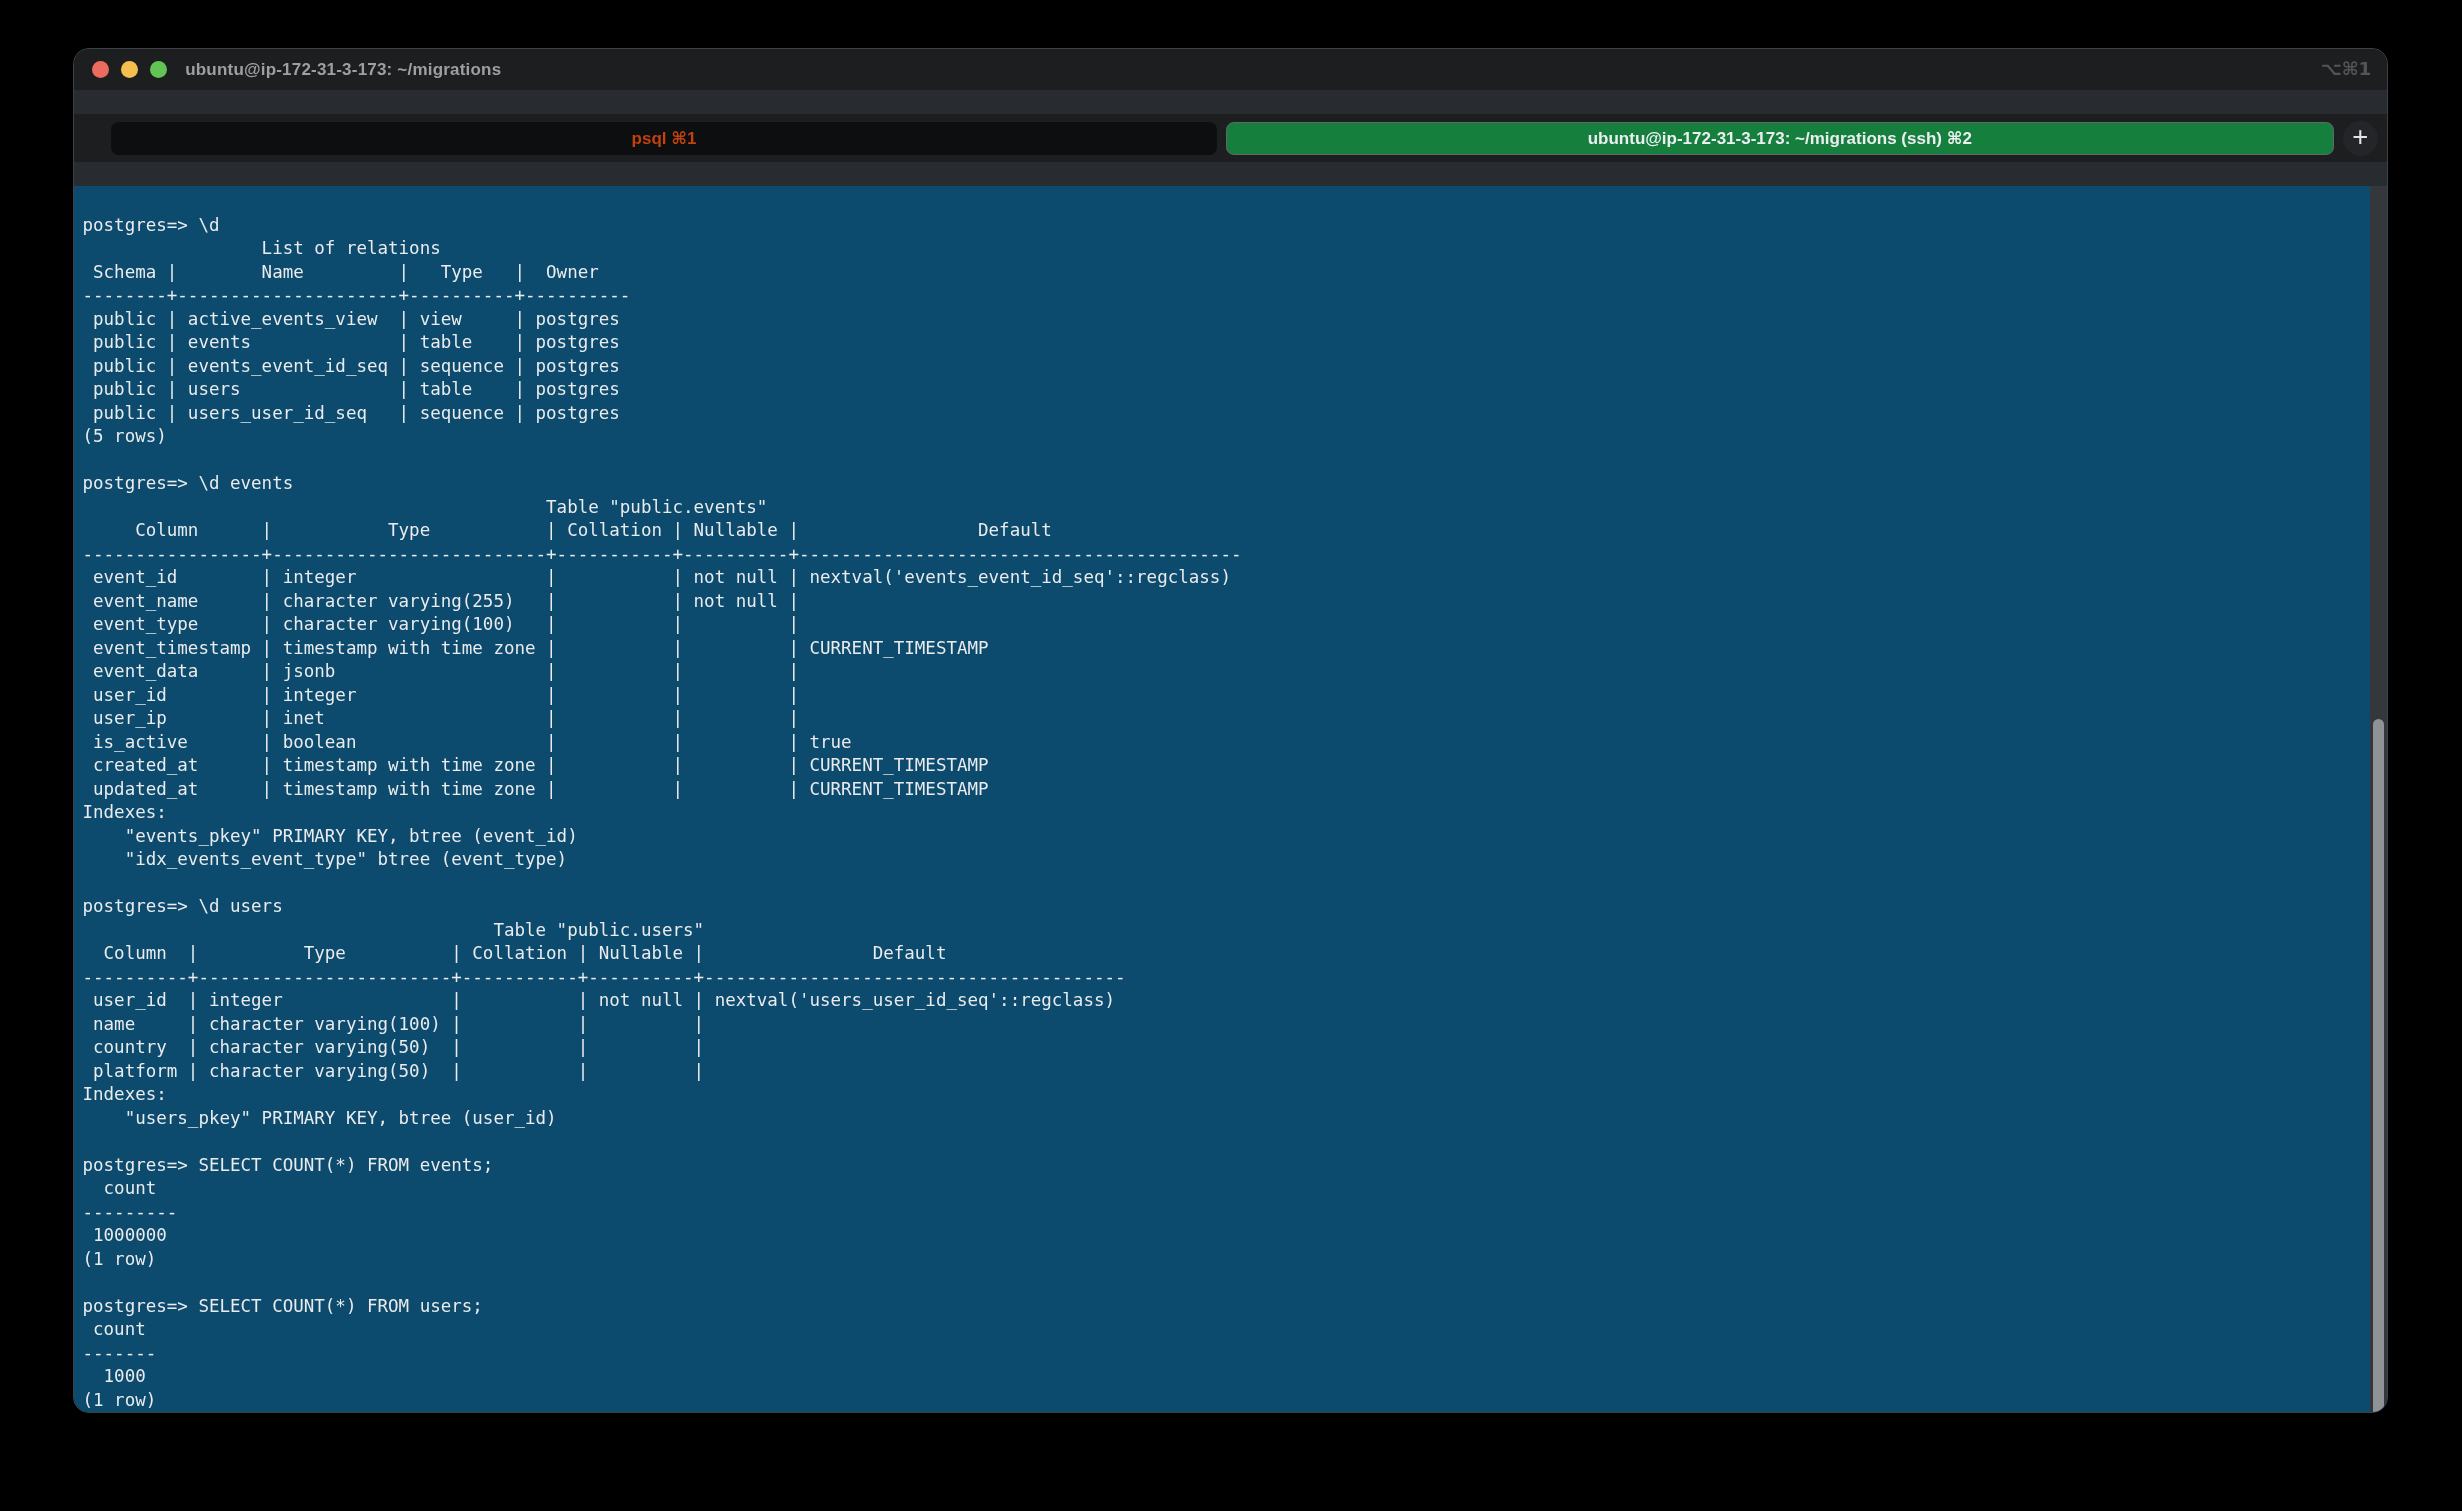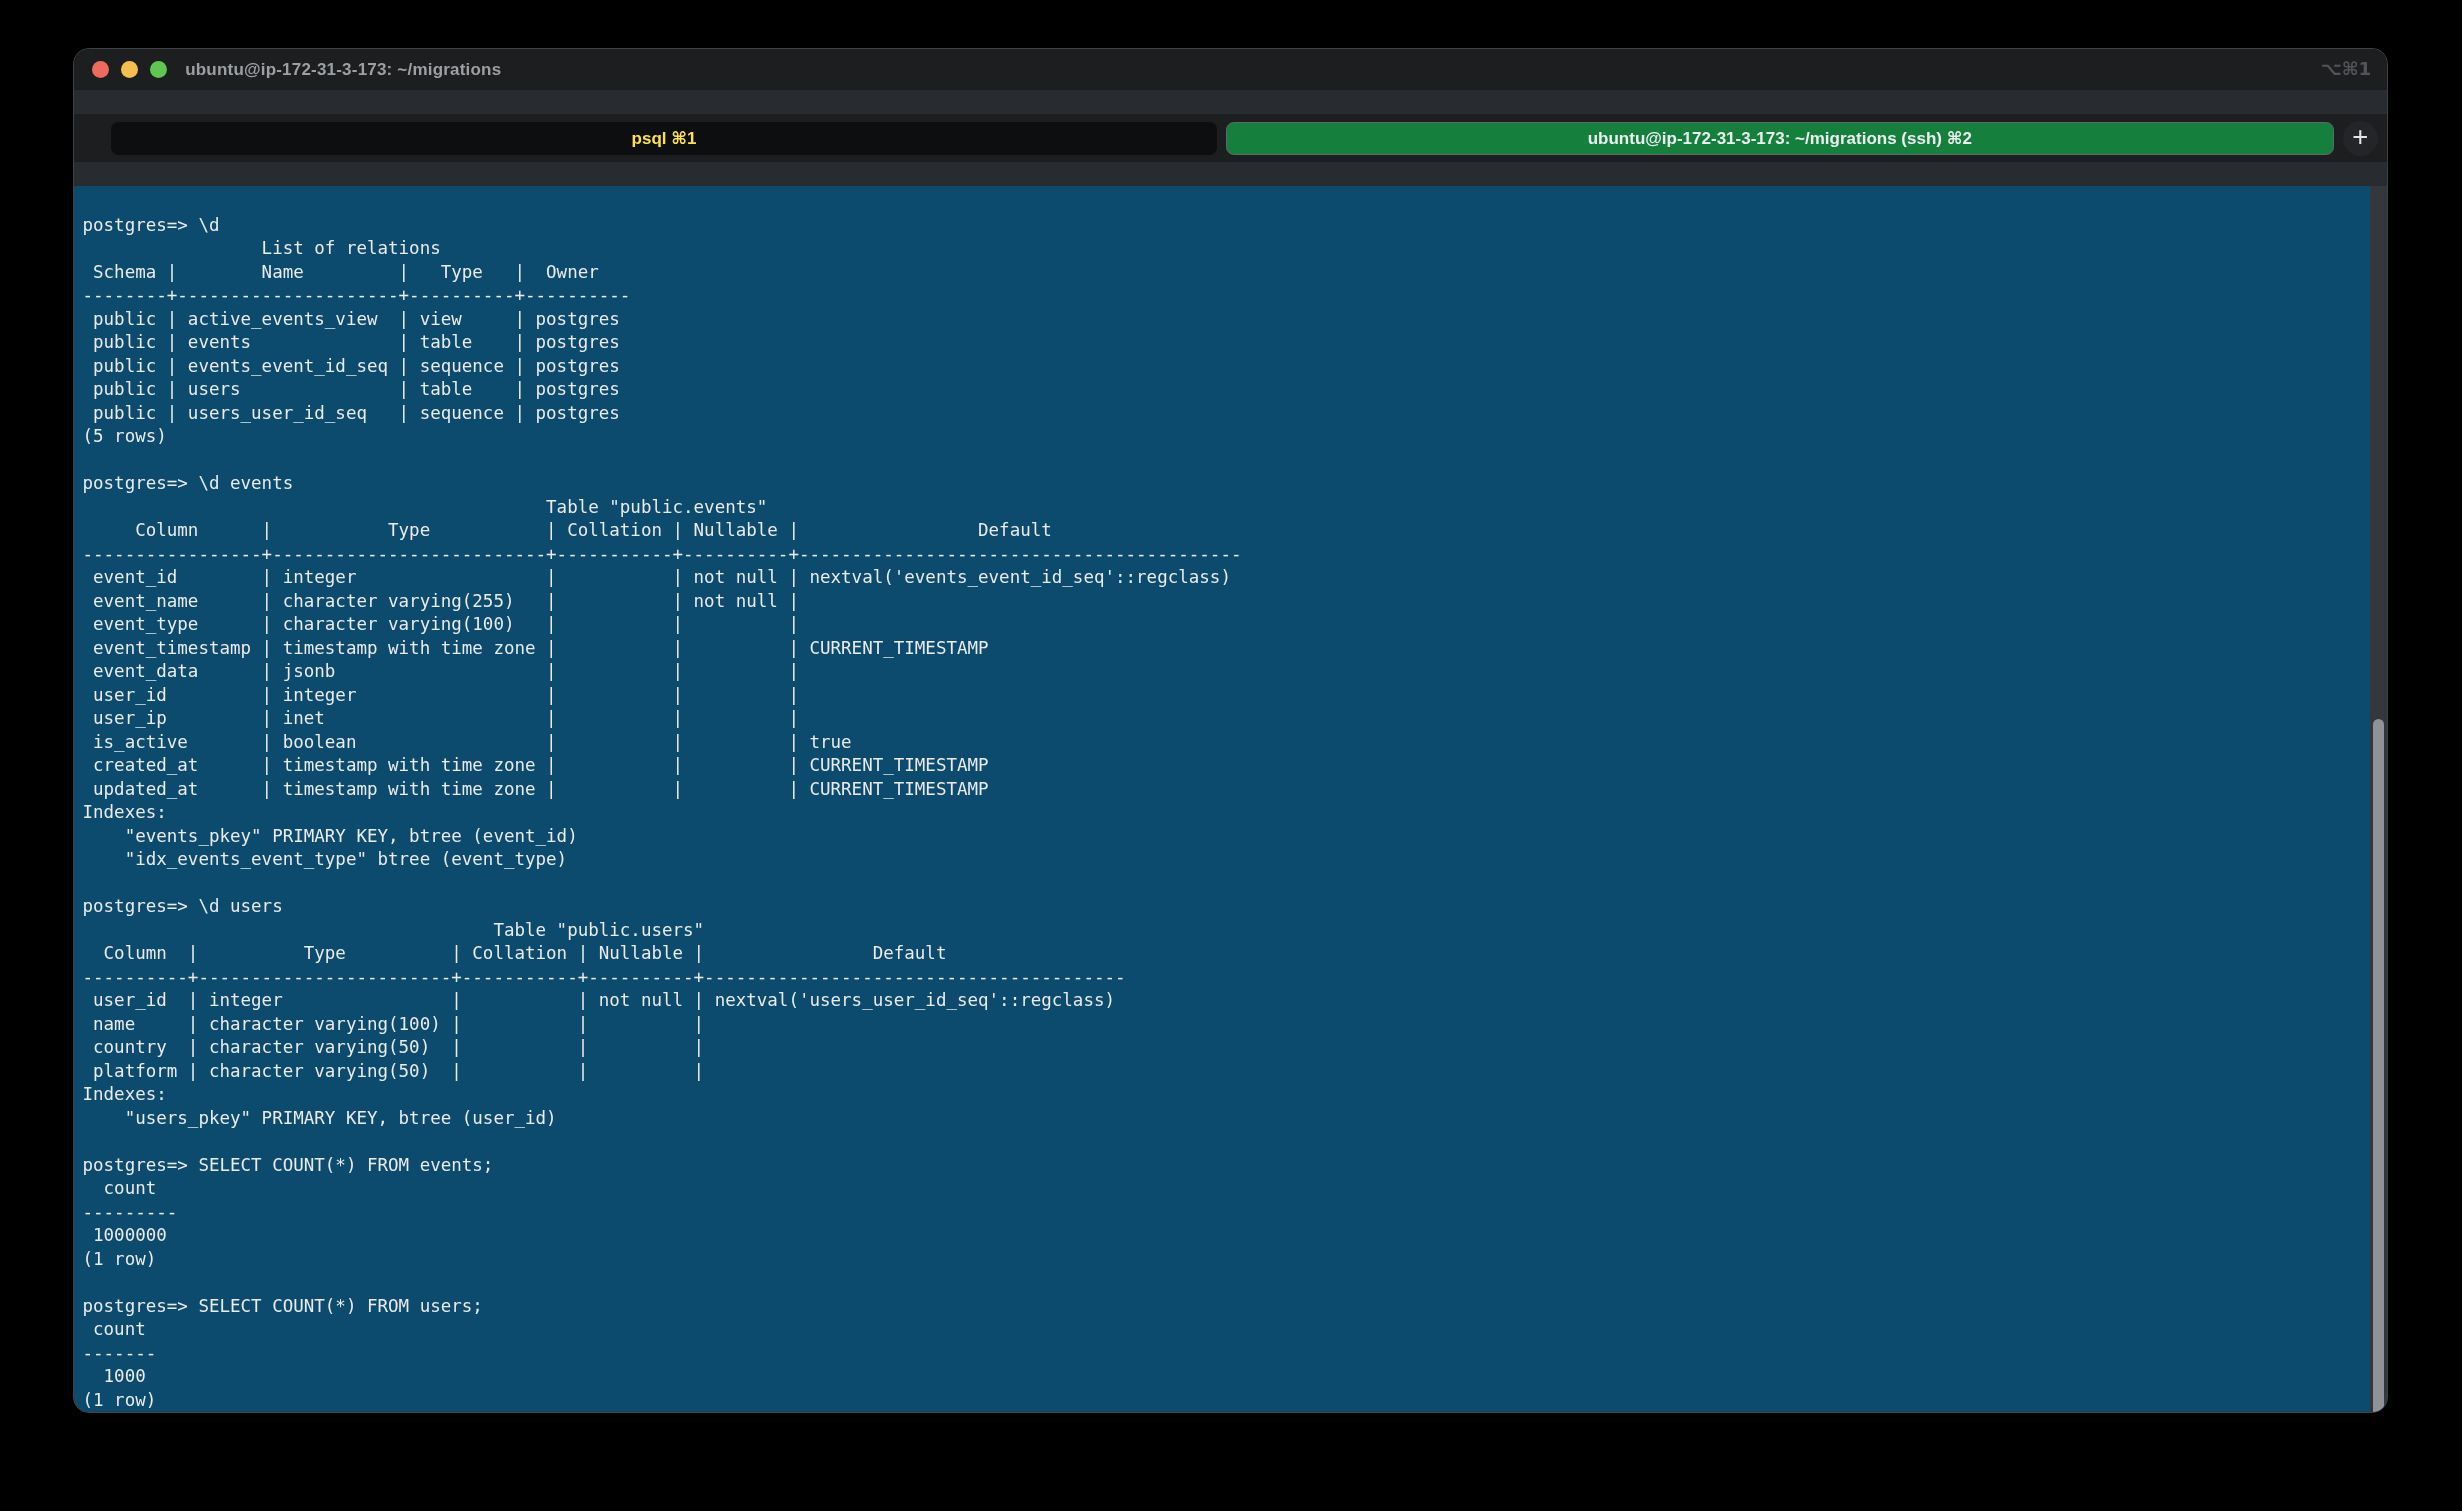--- a/index.html
+++ b/index.html
@@ -69,21 +69,21 @@
     height: 33px;
     border-radius: 7.8px;
     display: flex;
     align-items: center;
     justify-content: center;
     font-size: 17px; font-weight: 600;
     white-space: nowrap;
     overflow: hidden;
     font-family: "Liberation Sans", "DejaVu Sans", sans-serif;
   }
-  .tab-first  { background: #0d0e10; color: #fde047; margin-left: 28px; }
+  .tab-first  { background: #0d0e10; color: #c2410c; margin-left: 28px; }
   .tab-second { background: #15803d; color: #eceef0; border: 1.3px solid #63676b; }
   .newtab {
     flex: none;
     width: 35px; height: 35px;
     border-radius: 50%;
     background: #232528;
     color: #e2e4e6;
     display: flex; align-items: center; justify-content: center;
     font-size: 27.5px; font-weight: 300; line-height: 1;
     padding-bottom: 2.6px;

